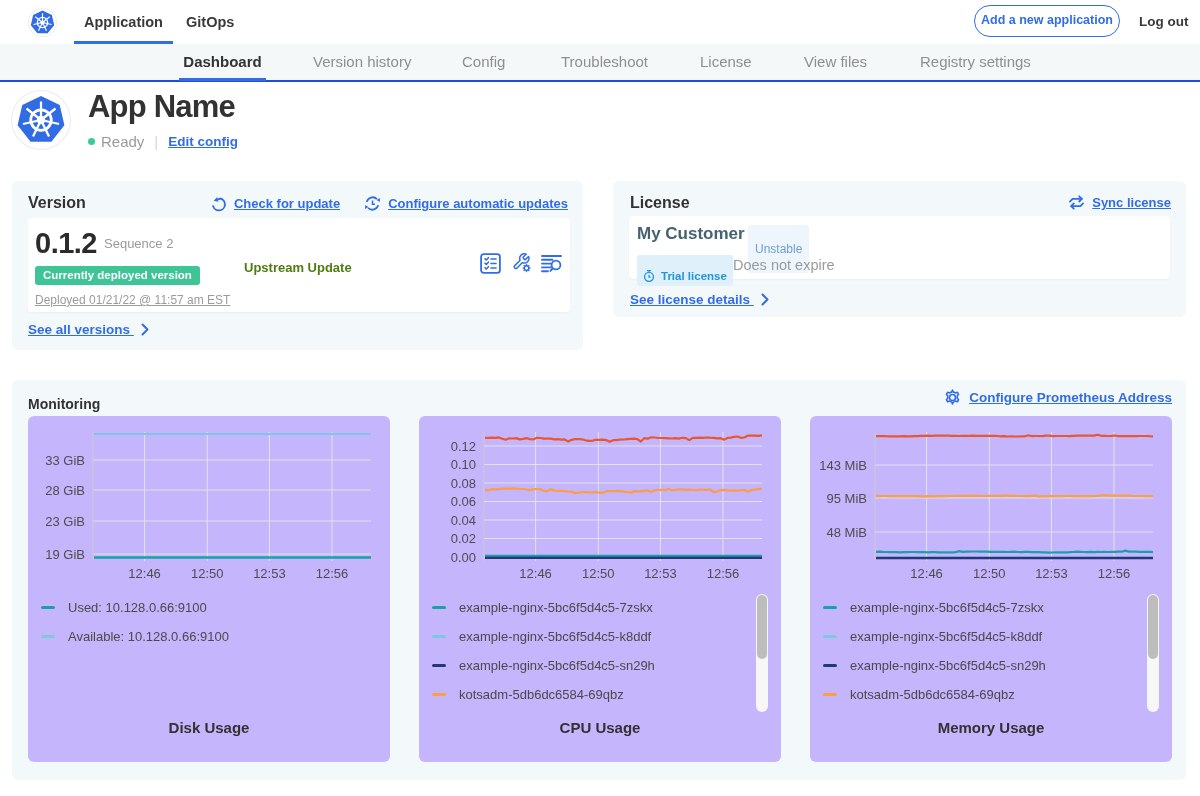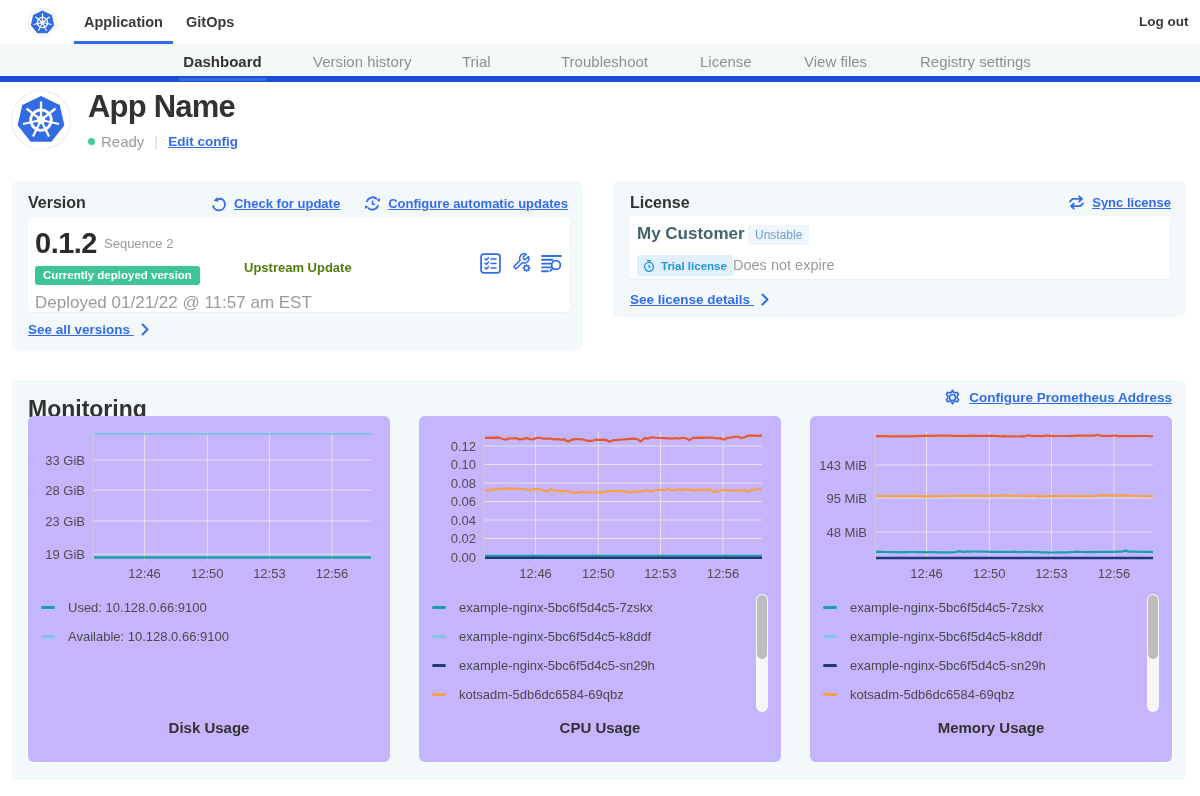--- a/index.html
+++ b/index.html
@@ -10,21 +10,21 @@
 
 .topnav { position:relative; height:44px; background:#fff; }
 .klogo-sm { position:absolute; left:28px; top:8px; width:29px; height:29px; }
 .topnav .tab { position:absolute; top:0; height:44px; line-height:44px; font-size:14.5px; font-weight:700; color:#3a3a3a; white-space:nowrap; }
 .tab-app { left:74px; width:99px; text-align:center; border-bottom:3px solid #326de6; }
 .tab-gitops { left:186px; }
 .btn-add { position:absolute; left:974px; top:5px; width:146px; height:32px; border:1.5px solid #326de6; border-radius:17px; color:#326de6; font-size:12.5px; font-weight:700; text-align:center; line-height:29px; background:#fff; }
 .logout { position:absolute; left:1139px; top:0; height:44px; line-height:44px; font-size:13.5px; font-weight:700; color:#3a3a3a; }
 
 
-.subnav { position:relative; height:38px; background:#f4f8f9; border-bottom:6px solid #1d4ed8; }
+.subnav { position:relative; height:38px; background:#f4f8f9; border-bottom:2px solid #1d4ed8; }
 .subnav .stab { position:absolute; top:0; height:37px; line-height:36px; font-size:15px; font-weight:400; color:#8f8f8f; text-align:center; white-space:nowrap; }
 .stab.active { color:#323232; font-weight:700; border-bottom:3px solid #326de6; }
 
 
 .apphead { position:relative; height:99px; }
 .appicon { position:absolute; left:12px; top:9px; width:58px; height:58px; border-radius:50%; background:#fff; box-shadow:0 0 0 1px #ececec; display:flex; align-items:center; justify-content:center; }
 .appname { position:absolute; left:88px; top:7px; font-size:31px; font-weight:700; color:#323232; letter-spacing:-0.8px; }
 .appstatus { position:absolute; left:88px; top:51px; font-size:15px; color:#9b9b9b; display:flex; align-items:center; }
 .dot { width:7px; height:7px; border-radius:50%; background:#38cc97; margin-right:6px; }
 .appstatus .sep { color:#d8d8d8; margin:0 10px; font-size:15px; }
@@ -35,26 +35,26 @@
 .card { background:#f3f8fb; border-radius:6px; position:absolute; }
 .card-version { left:12px; top:0; width:571px; height:169px;text-align:center; }
 .card-license { left:613px; top:0; width:573px; height:136px; }
 .card h2 { font-size:16px; font-weight:700; color:#323232; }
 .innercard { position:absolute; background:#fff; border-radius:4px; box-shadow:0 1px 2px rgba(60,80,100,0.06); }
 .vlinks { position:absolute; top:14px; right:15px; font-size:13px; font-weight:700; }
 .vlinks a { margin-left:24px; display:inline-flex; align-items:center; }
 .vlinks svg { margin-right:7px; }
 .seeall { position:absolute; left:16px; bottom:14px; font-size:13.5px; font-weight:700; }
 .gbadge { display:inline-block; background:#3fc495; color:#fff; font-size:11.5px; font-weight:700; border-radius:3px; padding:3px 8px 4px; }
-.lbadge { display:inline-flex; align-items:center; background:#e0f0fb; color:#2096db; font-size:11.5px; font-weight:700; border-radius:3px; padding:4px 6px 3px; }
-.ubadge { display:inline-block; background:#eef5fc; color:#6d9fd4; font-size:12px; font-weight:400; border-radius:3px; padding:3px 7px; }
+.lbadge { display:inline-flex; align-items:center; background:#e0f0fb; color:#2096db; font-size:11.5px; font-weight:700; border-radius:3px; padding:14px 6px 3px; }
+.ubadge { display:inline-block; background:#eef5fc; color:#6d9fd4; font-size:12px; font-weight:400; border-radius:3px; padding:17px 7px; }
 
 
 .monitor { position:absolute; left:12px; top:380px; width:1174px; height:400px; background:#f3f8fb; border-radius:6px; }
-.monitor h2 { position:absolute; left:16px; top:16px; font-size:23px; font-weight:700; color:#323232; }
+.monitor h2 { position:absolute; left:16px; top:16px; font-size:14px; font-weight:700; color:#323232; }
 .prom { position:absolute; right:14px; top:9px; font-size:13.5px; font-weight:700; display:inline-flex; align-items:center; }
 .prom svg { margin-right:8px; }
 .chartcard { position:absolute; top:36px; width:362px; height:346px; background:#c4b5fd; border-radius:6px; }
 .cc1 { left:16px; } .cc2 { left:407px; } .cc3 { left:798px; }
 .charttitle { position:absolute; top:303px; width:100%; text-align:center; font-size:15px; font-weight:700; color:#323232; }
 .legend { position:absolute; left:13px; top:183px; width:336px; height:115px; overflow:hidden; }
 .legitem { display:flex; align-items:center; height:16px; margin-bottom:13px; font-size:13px; color:#4a4a4a; }
 .legdash { width:14px; height:3px; border-radius:1.5px; margin-right:13px; flex:none; }
 .scrollbar { position:absolute; right:13px; top:178px; width:12px; height:118px; background:#f7f7f7; border-radius:6px; }
 .scrollthumb { position:absolute; left:1px; top:1px; width:10px; height:64px; background:#bdbdbd; border-radius:5px; }
@@ -83,27 +83,28 @@
 </defs>
 </svg>
 
 <div class="topnav">
   <svg class="klogo-sm" viewBox="-8 -8 116 116">
       <circle cx="50" cy="50" r="57" fill="#fff" stroke="#ededed" stroke-width="4"></circle>
       <use href="#k8s"></use>
     </svg>
   <div class="tab tab-app">Application</div>
   <div class="tab tab-gitops">GitOps</div>
+  <div class="btn-add">Add a new application</div>
   <div class="logout">Log out</div>
 </div>
 
 <div class="subnav">
   <div class="stab active" style="left:179px;width:87px;">Dashboard</div>
   <div class="stab" style="left:313px;">Version history</div>
-  <div class="stab" style="left:462px;">Trial</div>
+  <div class="stab" style="left:462px;">Config</div>
   <div class="stab" style="left:561px;">Troubleshoot</div>
   <div class="stab" style="left:700px;">License</div>
   <div class="stab" style="left:804px;">View files</div>
   <div class="stab" style="left:920px;">Registry settings</div>
 </div>
 
 <div class="apphead">
   <div class="appicon">
       <svg width="50" height="50" viewBox="0 0 100 100">
         <use href="#k8s"></use>
@@ -126,21 +127,21 @@
               <path d="M14.2,10.1 A6,6 0 0 1 4.1,12.9"></path>
               <polyline points="8.5,5.6 8.5,9.2 10.9,9.2" stroke-width="1.5"></polyline>
             </g>
             <polygon points="15.9,2.9 12.6,4.9 15.9,7.0" fill="#326de6"></polygon>
             <polygon points="1.1,14.1 4.4,12.1 1.1,10.0" fill="#326de6"></polygon>
           </svg>Configure automatic updates</a></div>
     <div class="innercard" style="left:16px;top:37px;width:542px;height:94px;">
 <div style="position:absolute;left:7px;top:9px;font-size:29px;font-weight:700;color:#2b2b2b;letter-spacing:-0.5px;">0.1.2</div>
 <div style="position:absolute;left:76px;top:18px;font-size:13px;color:#9b9b9b;">Sequence 2</div>
 <div style="position:absolute;left:7px;top:47px;"><span class="gbadge">Currently deployed version</span></div>
-<div style="position:absolute;left:7px;top:75px;font-size:17px;color:#9b9b9b;">Deployed 01/21/22 @ 11:57 am EST</div>
+<div style="position:absolute;left:7px;top:75px;font-size:12px;color:#9b9b9b;text-decoration:underline;">Deployed 01/21/22 @ 11:57 am EST</div>
 <div style="position:absolute;left:216px;top:42px;font-size:13px;font-weight:700;color:#4d7c0f;">Upstream Update</div>
 <div style="position:absolute;left:452px;top:35px;">
 <svg width="21" height="21" viewBox="0 0 21 21" fill="none" stroke="#326de6">
             <rect x="1.1" y="1.1" width="18.8" height="18.8" rx="2.6" stroke-width="1.8"></rect>
             <g stroke-width="1.6" stroke-linecap="round">
               <polyline points="5,5.7 6.3,7 8.4,4.7" stroke-linejoin="round"></polyline>
               <line x1="11" y1="6" x2="16" y2="6"></line>
               <polyline points="5,10.2 6.3,11.5 8.4,9.2" stroke-linejoin="round"></polyline>
               <line x1="11" y1="10.5" x2="16" y2="10.5"></line>
               <polyline points="5,14.7 6.3,16 8.4,13.7" stroke-linejoin="round"></polyline>

